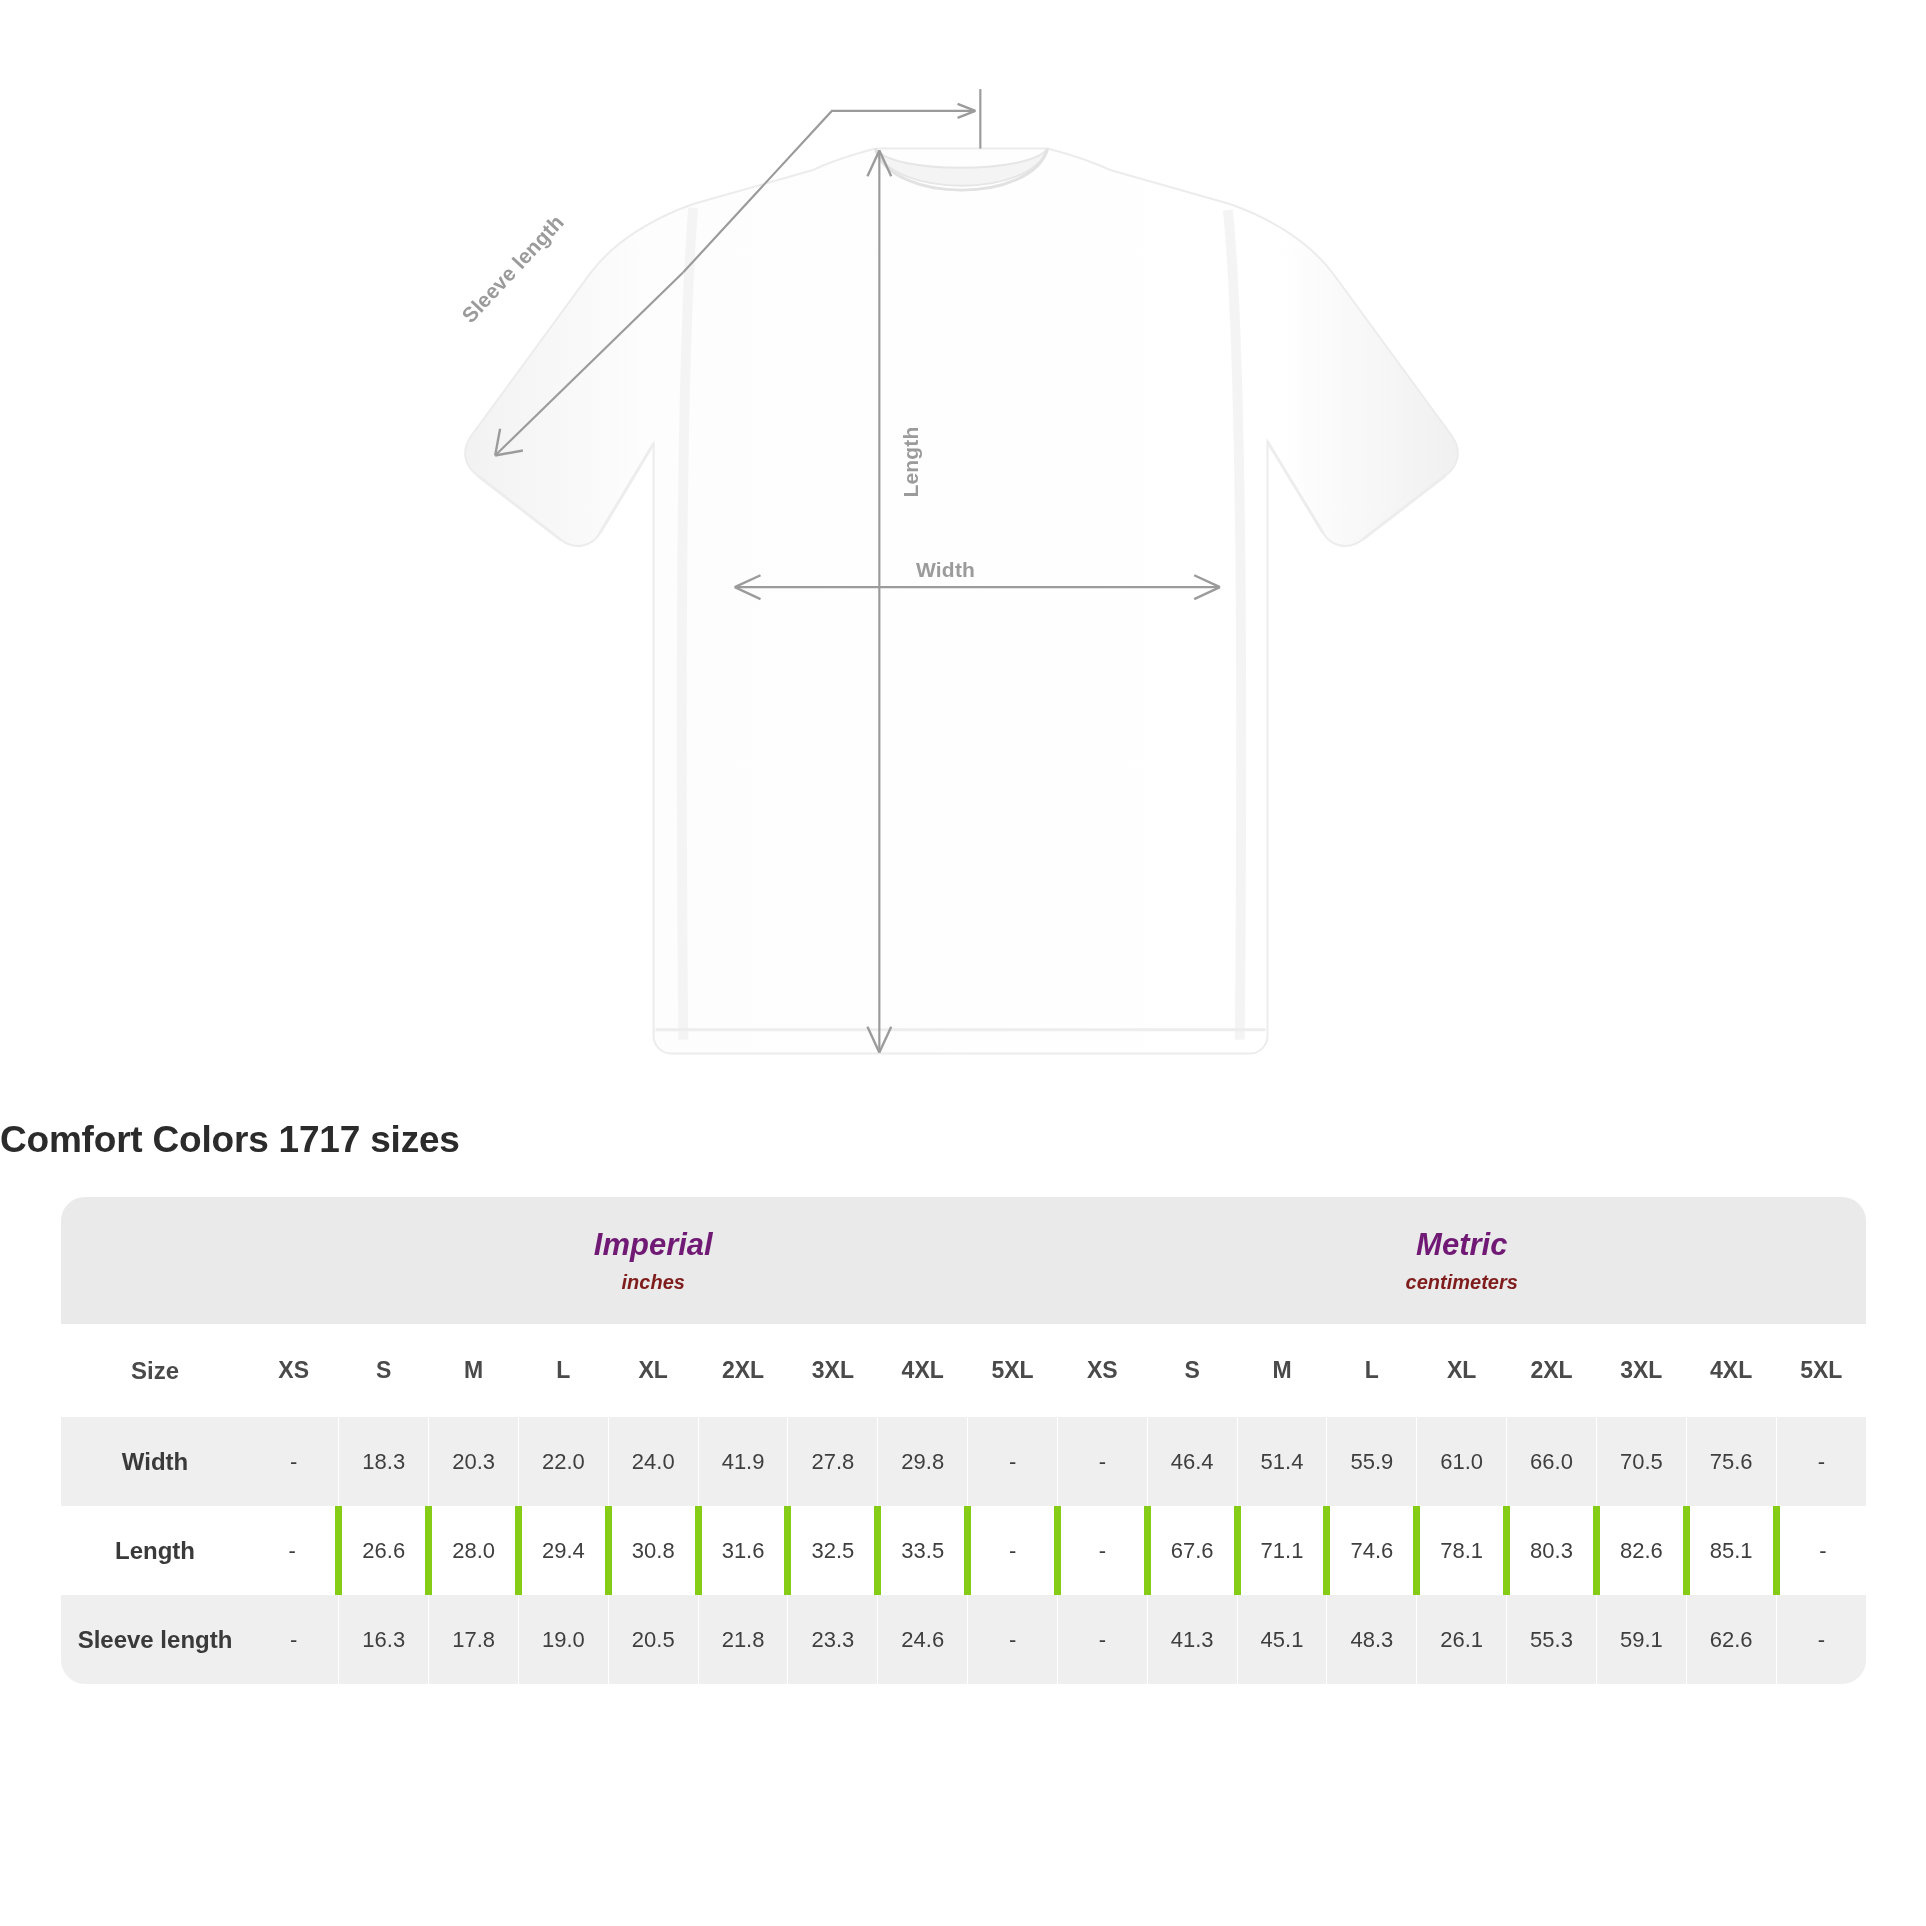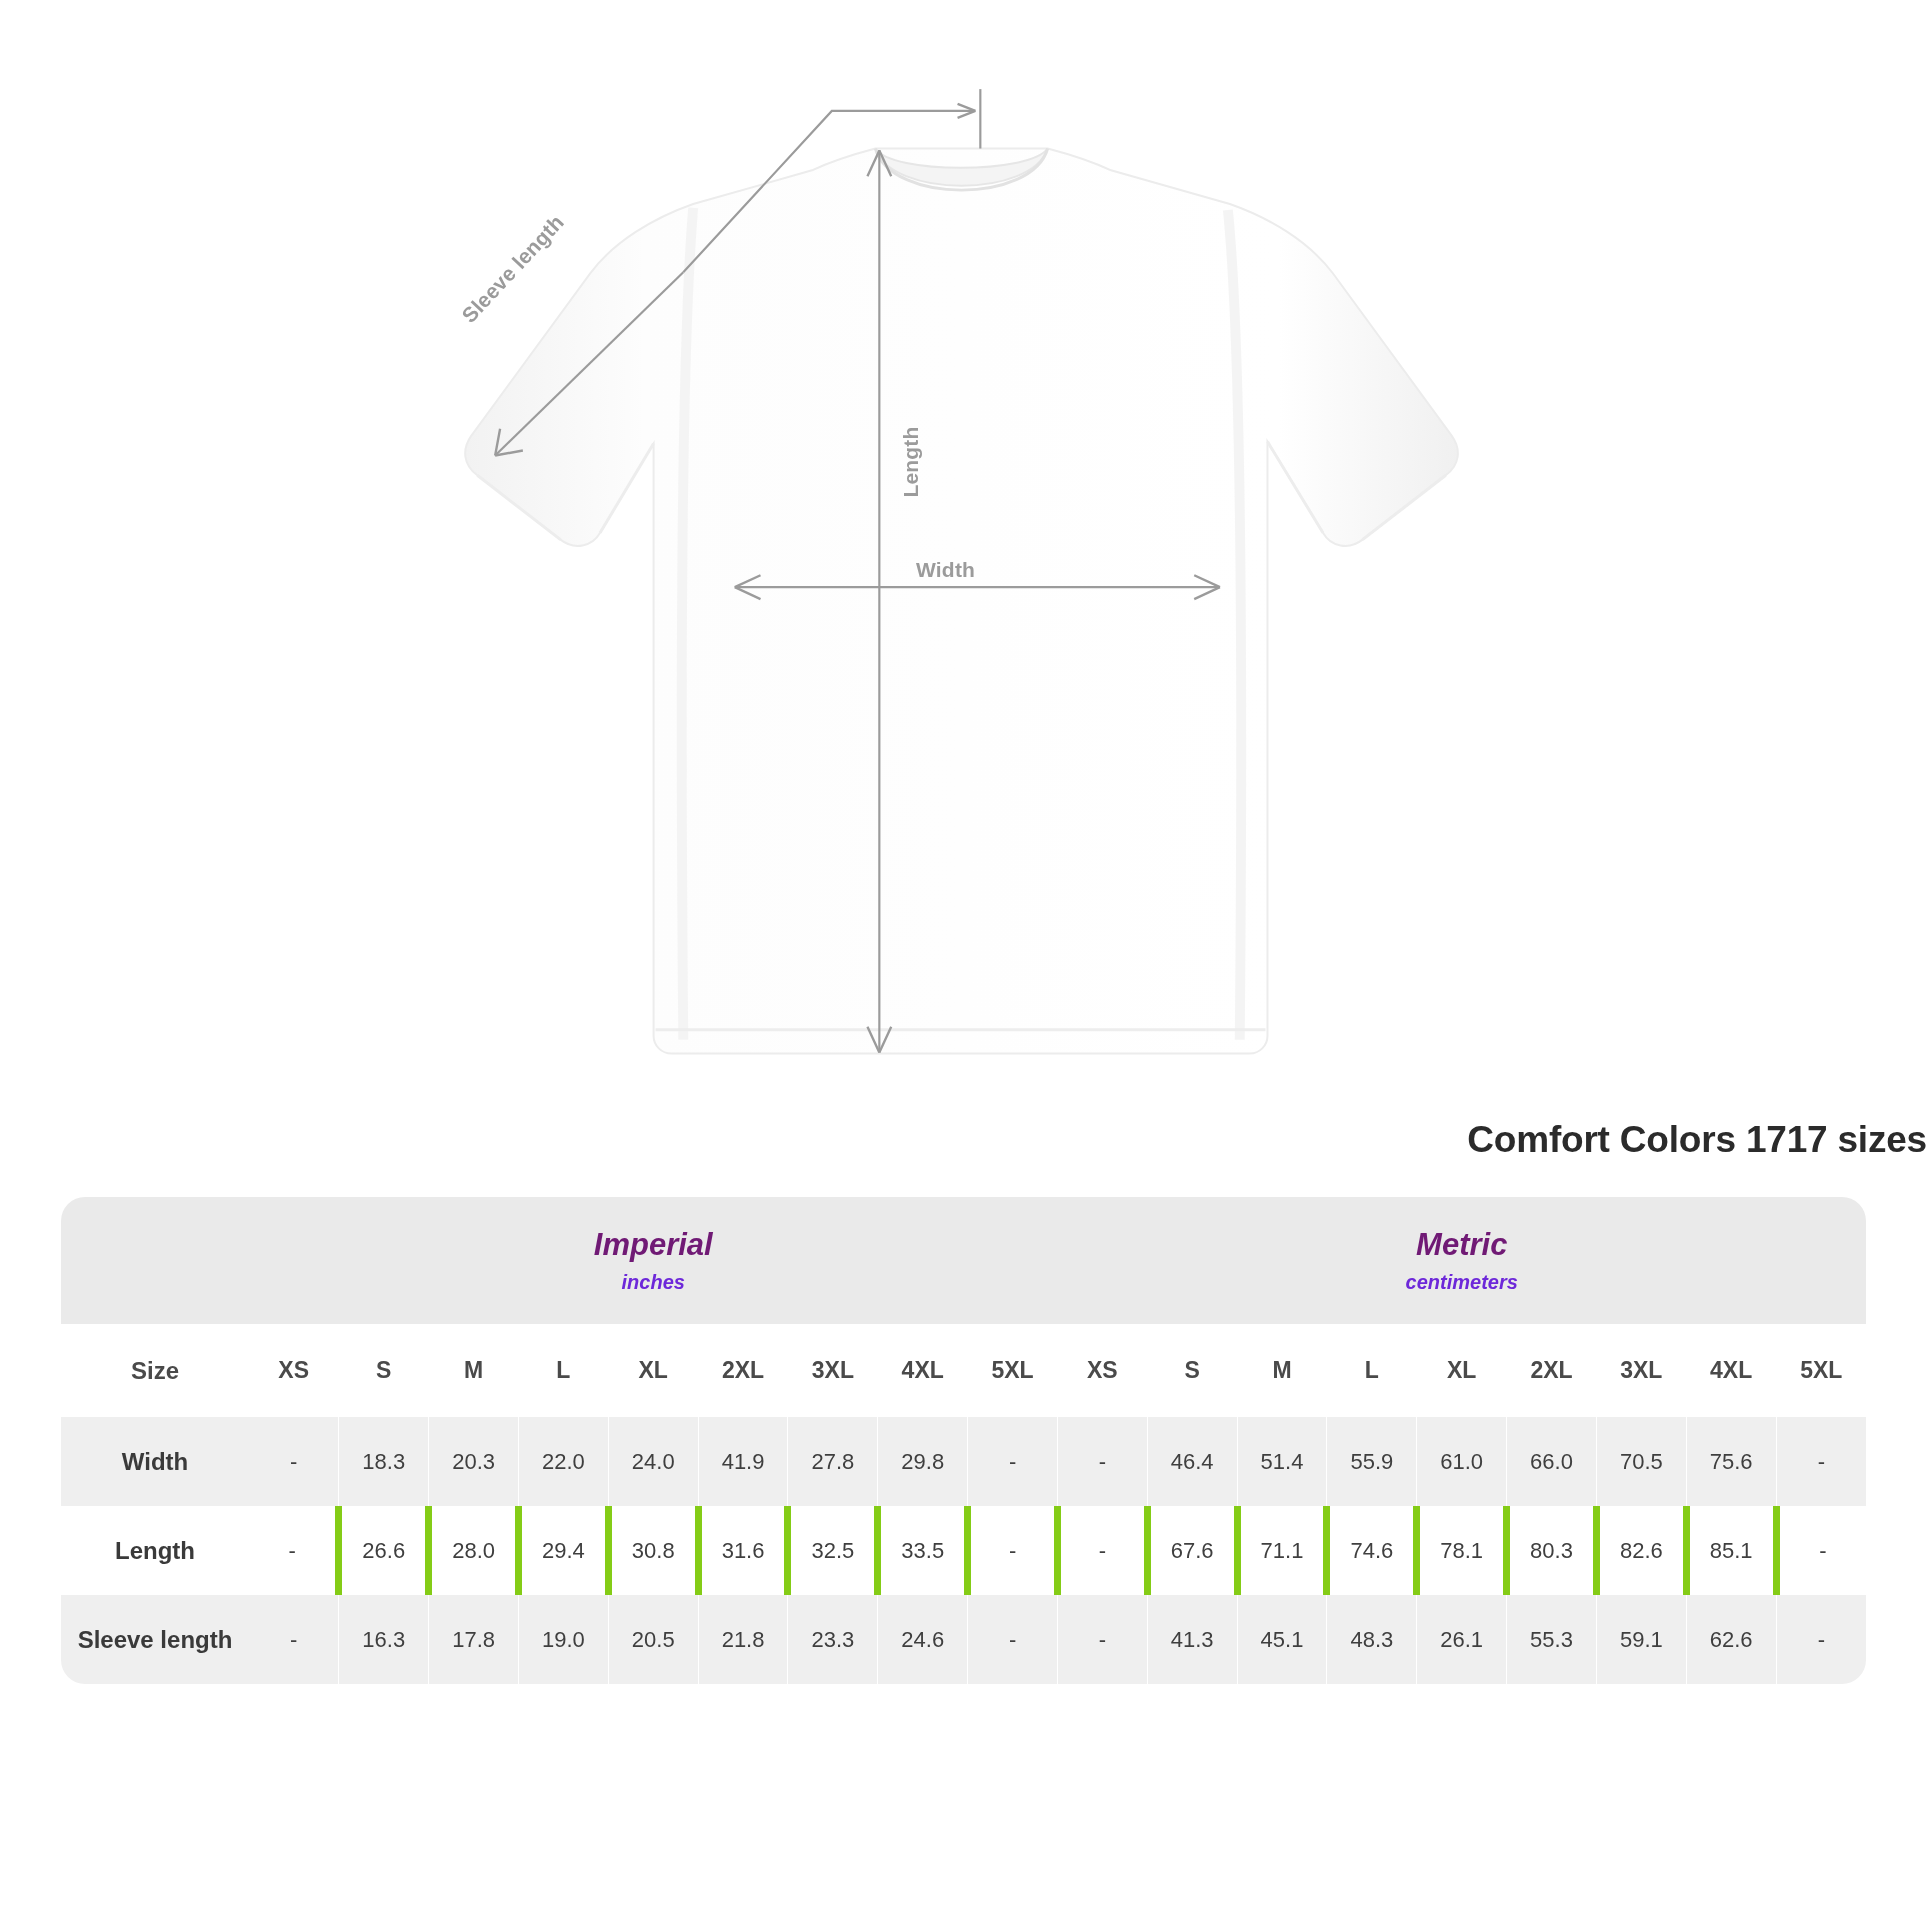--- a/index.html
+++ b/index.html
@@ -46,21 +46,21 @@
     transform: rotate(-90deg);
     transform-origin: center center;
   }
   #label-width {
     left: 916px;
     top: 558px;
   }
 
   
   #title-block {
-    text-align: right;
+    text-align: left;
     margin-top: 10px;
   }
   #chart-title {
     font-size: 37px;
     font-weight: bold;
     color: #2b2b2b;
     letter-spacing: -0.2px;
   }
   #chart-note {
     font-size: 21px;
@@ -95,21 +95,21 @@
   }
   .unit-title {
     font-size: 31px;
     font-weight: bold;
     font-style: italic;
     color: #701a75;
   }
   .unit-sub {
     font-size: 20px;
     font-style: italic;
-    color: #6d28d9;
+    color: #7f1d1d;
     margin-top: 8px;
   }
   .size-row th {
     background: #ffffff;
     height: 91px;
     font-size: 23px;
     font-weight: bold;
     color: #4a4a4a;
   }
   .size-row th.rowhead {

